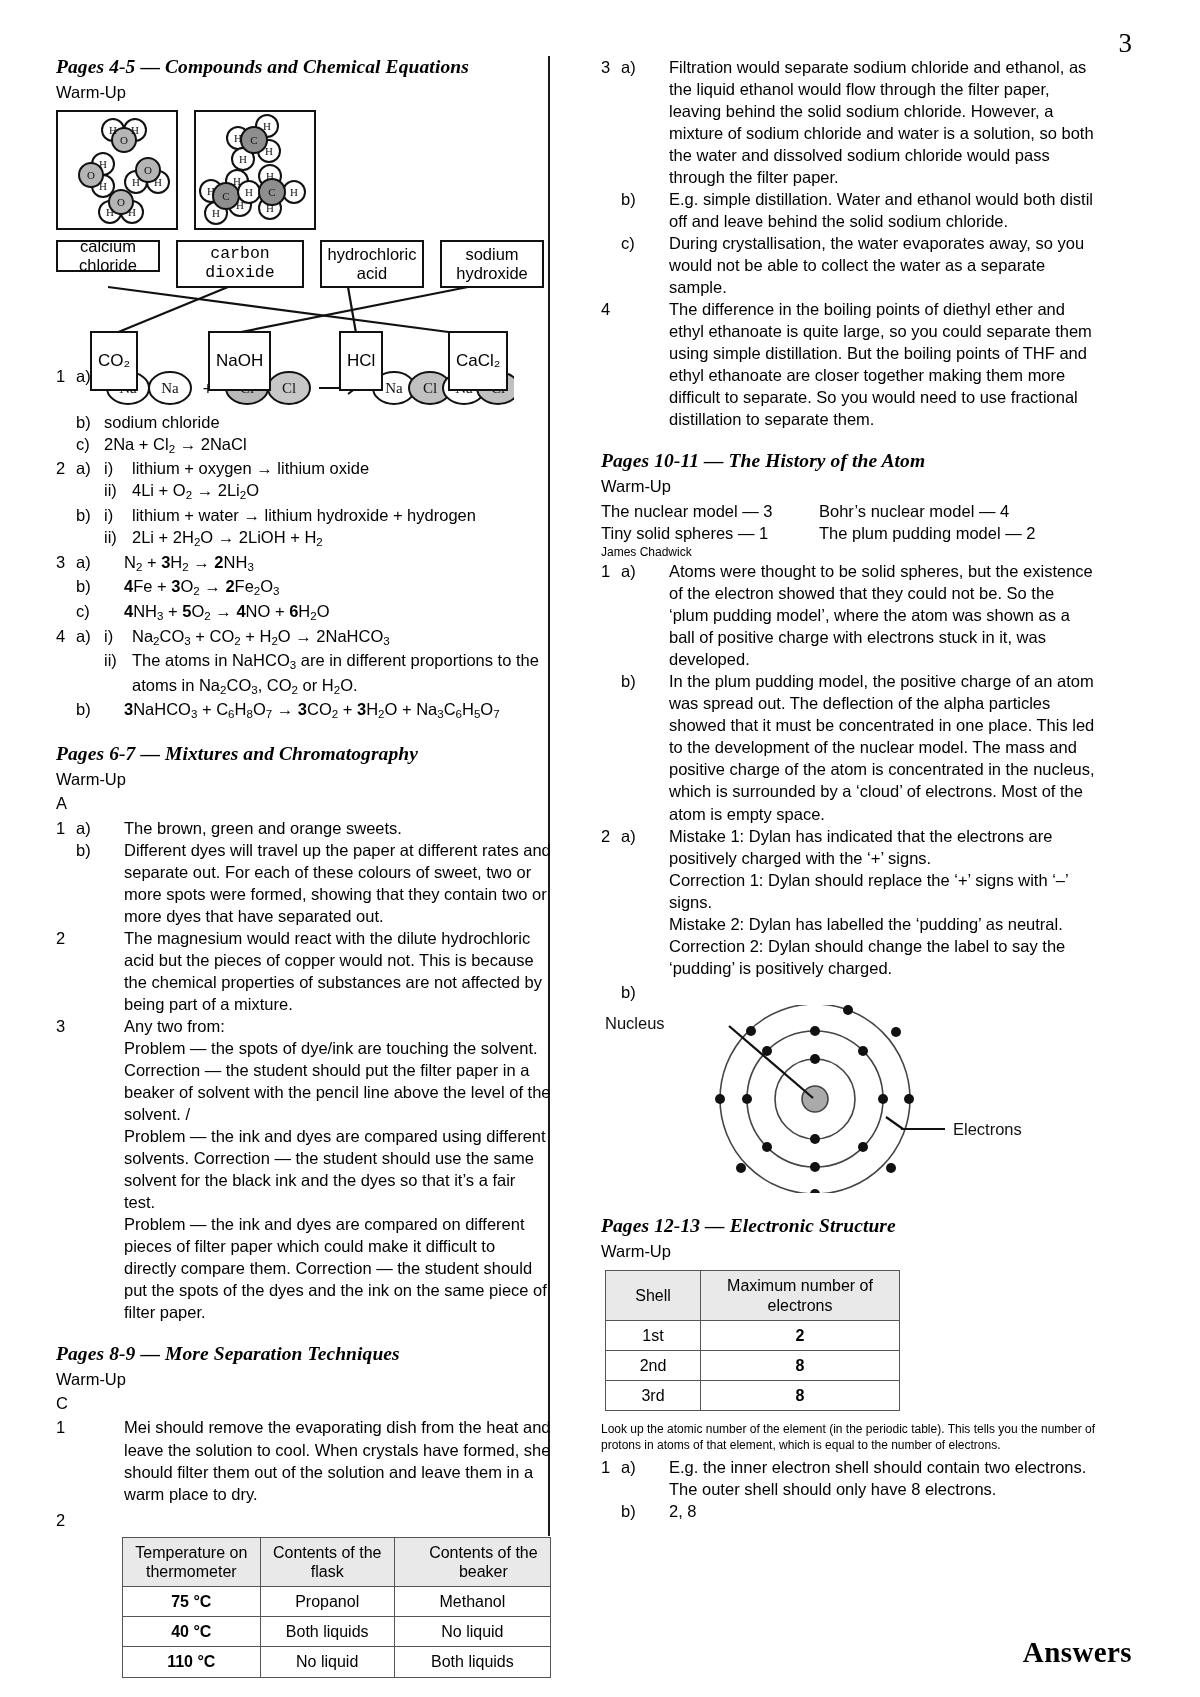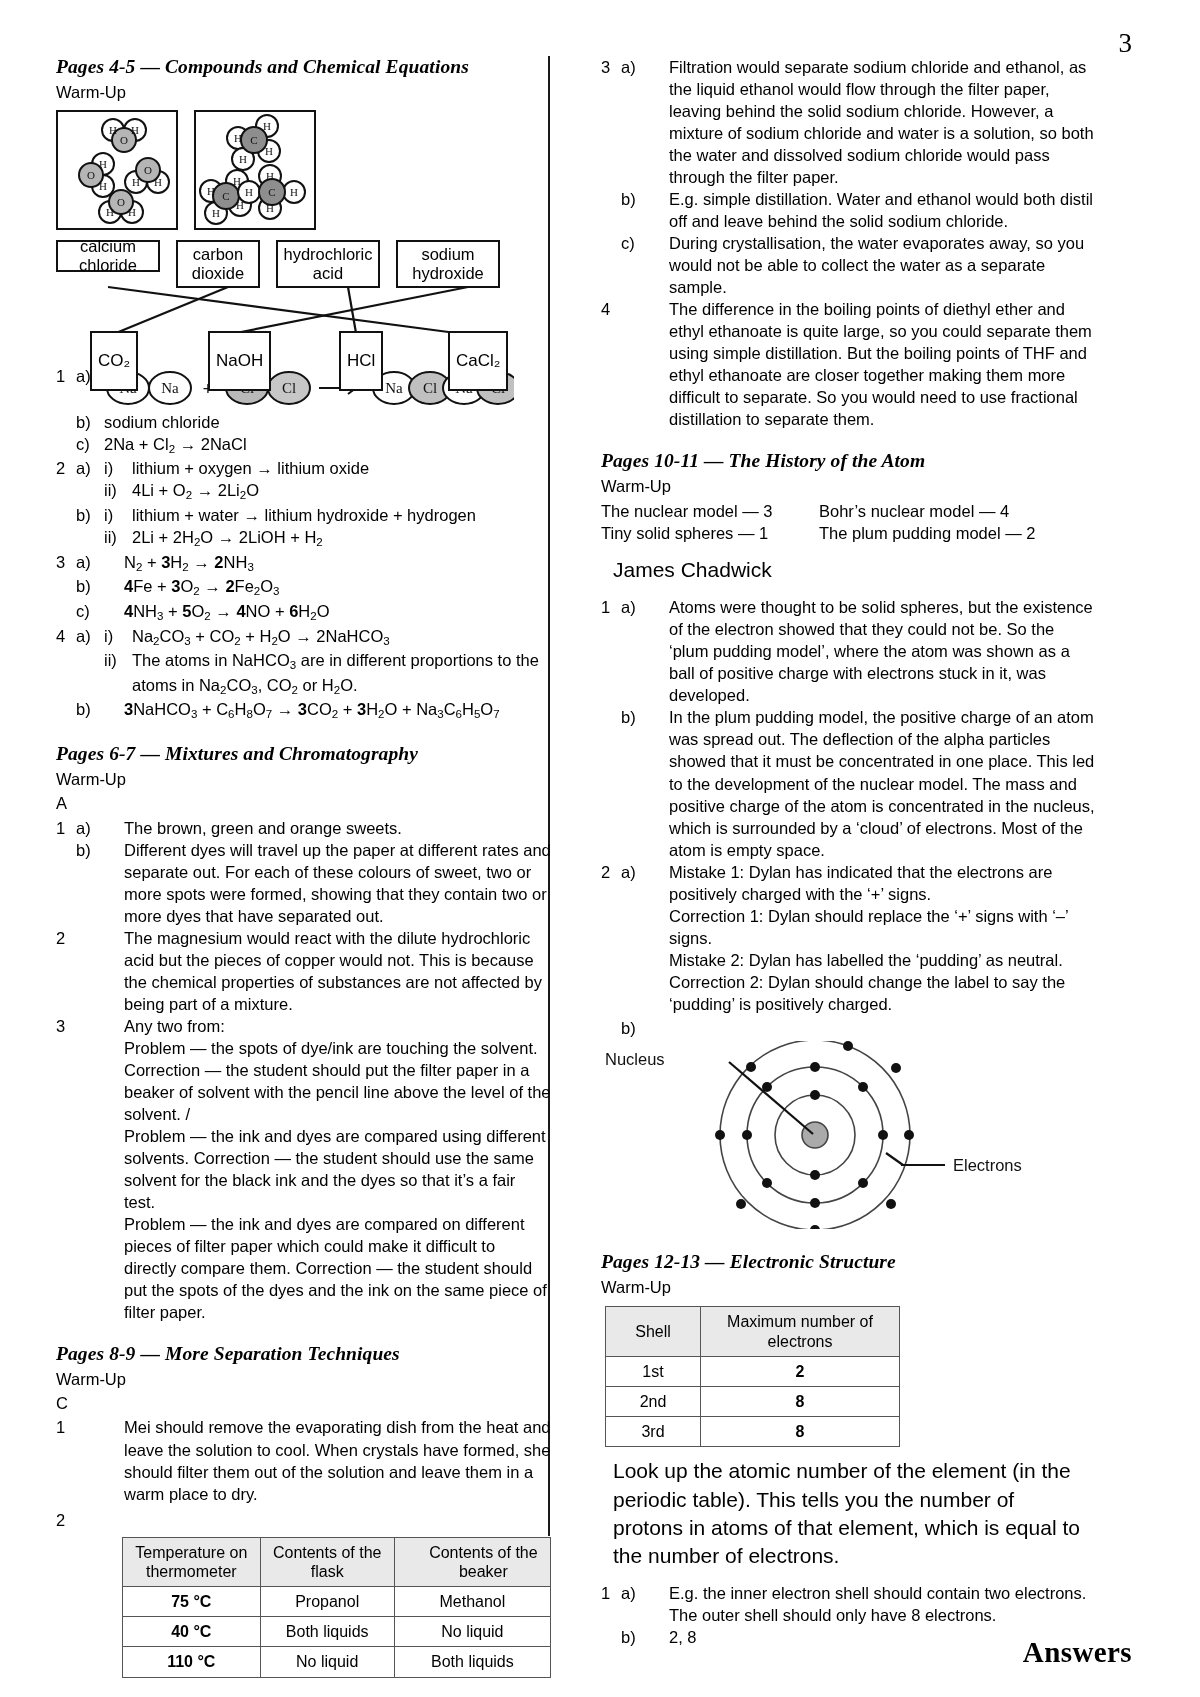--- a/index.html
+++ b/index.html
@@ -40,21 +40,21 @@
   h2.sect{
     font-family:"Liberation Serif", serif;
     font-style:italic;font-weight:700;
     font-size:19.5px;
     margin:0 0 4px 0;
     letter-spacing:.1px;
     white-space:nowrap;
   }
   .spacer-sect{height:20px;}
   .warmup{font-size:16.5px;margin:0 0 2px 0;line-height:1.32;}
-  .plain{font-size:21px;line-height:1.34;margin:12px;}
+  .plain{font-size:12px;line-height:1.34;margin:0;}
 
   
   .ans{display:flex;font-size:16.5px;line-height:1.335;align-items:flex-start;}
   .n{width:20px;flex:0 0 20px;}
   .l{width:28px;flex:0 0 28px;}
   .r{width:28px;flex:0 0 28px;}
   .body{flex:1 1 auto;}
   .indent-l{padding-left:20px;}
   sub{font-size:70%;vertical-align:-0.28em;}
   b{font-weight:700;}
@@ -67,21 +67,21 @@
 
   
   .name-row{display:flex;gap:16px;margin-top:2px;}
   .name-box{
     border:2.5px solid #111;box-sizing:border-box;
     font-size:16.5px;line-height:1.15;
     display:flex;align-items:center;justify-content:center;text-align:center;
     padding:5px 2px;
   }
   .nb1{width:104px;height:32px;}
-  .nb2{width:84px;height:48px;}
+  .nb2{width:128px;height:48px;font-family:Liberation Mono, monospace;}
   .nb3{width:104px;height:48px;}
   .nb4{width:104px;height:48px;}
   .f-box{
     border:2.5px solid #111;box-sizing:border-box;
     font-size:17px;padding:18px 6px;
     display:inline-flex;align-items:center;
     background:#fff;
   }
 
   

